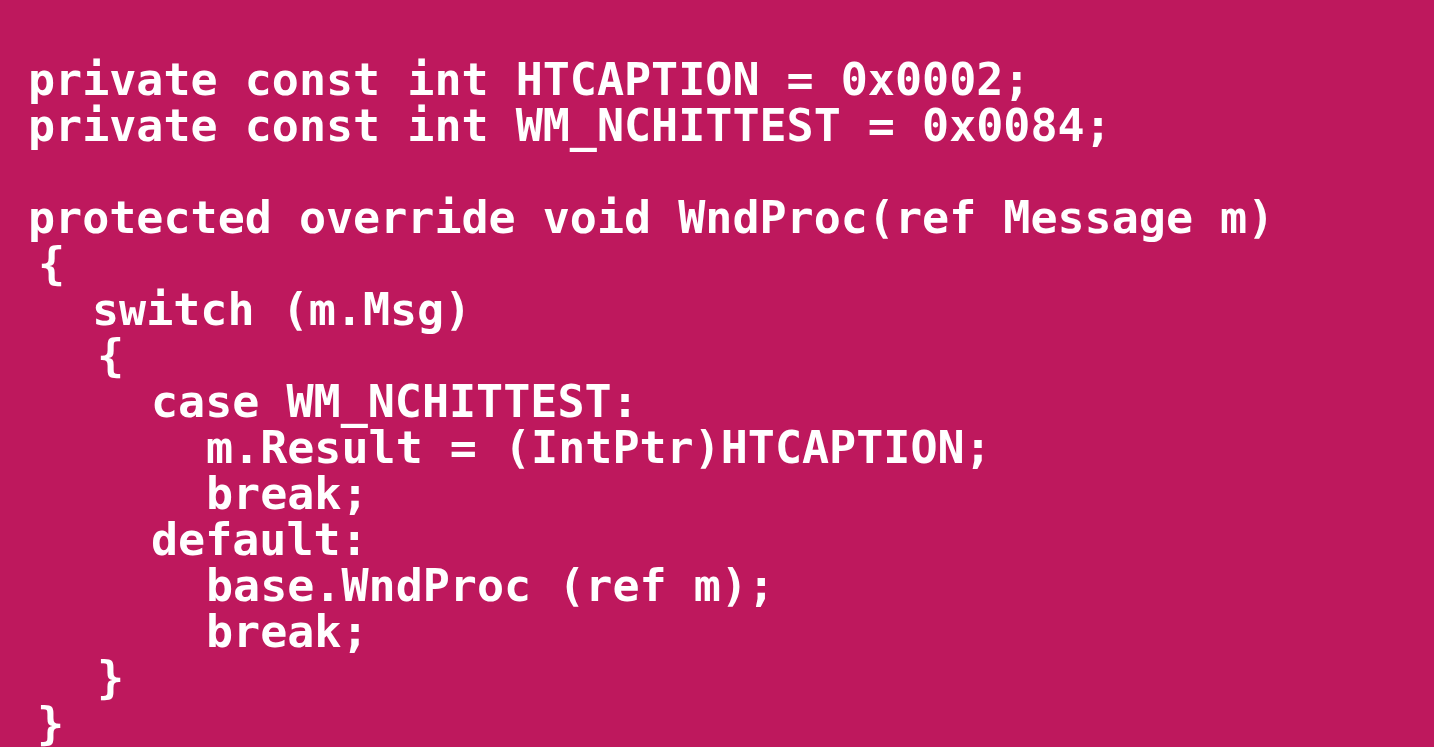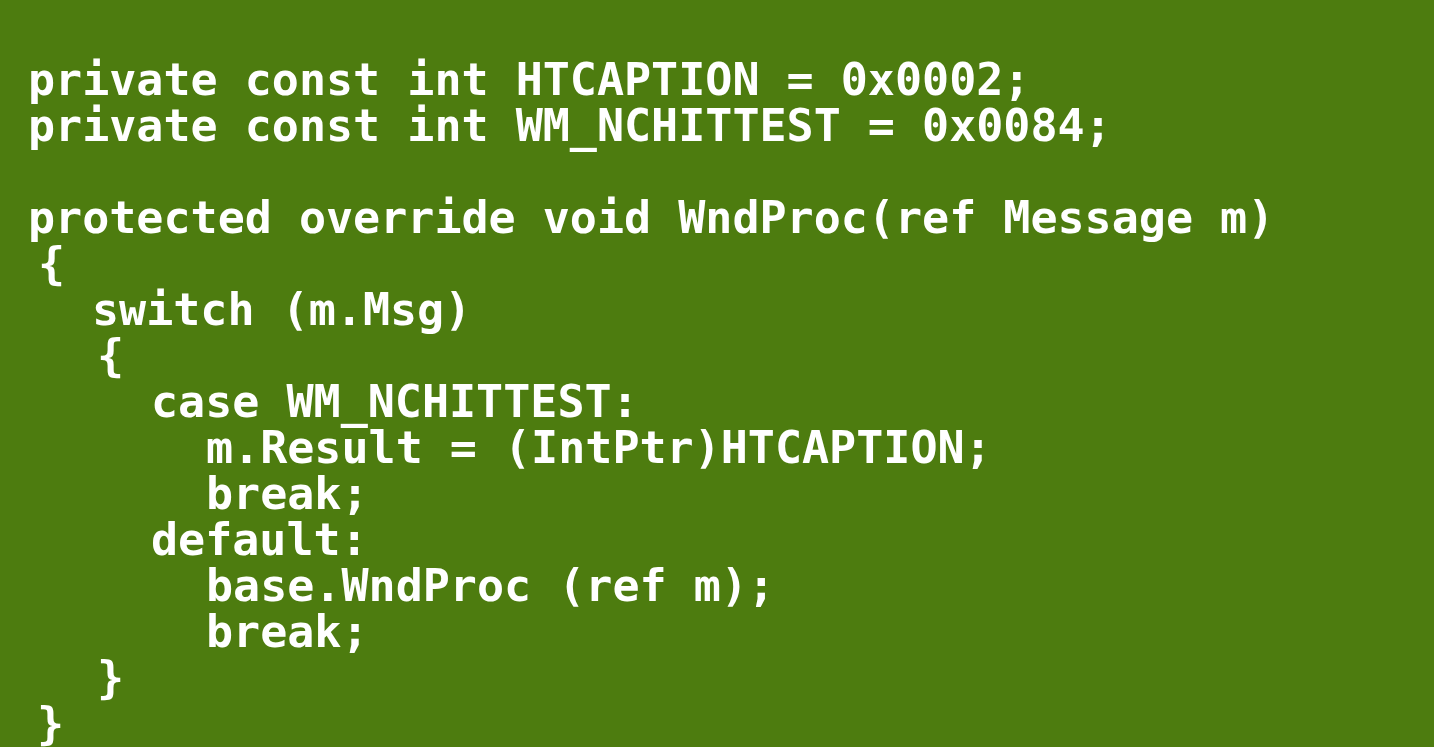--- a/index.html
+++ b/index.html
@@ -4,21 +4,21 @@
 <style>
   html, body {
     margin: 0;
     padding: 0;
     background: #000000;
   }
   #slide {
     position: relative;
     width: 1434px;
     height: 747px;
-    background: #4d7c0f;
+    background: #be185d;
     overflow: hidden;
   }
   #code-block {
     position: absolute;
     left: 0;
     top: 0;
     width: 1434px;
     height: 747px;
     font-family: "DejaVu Sans Mono", "Liberation Mono", monospace;
     font-weight: bold;

